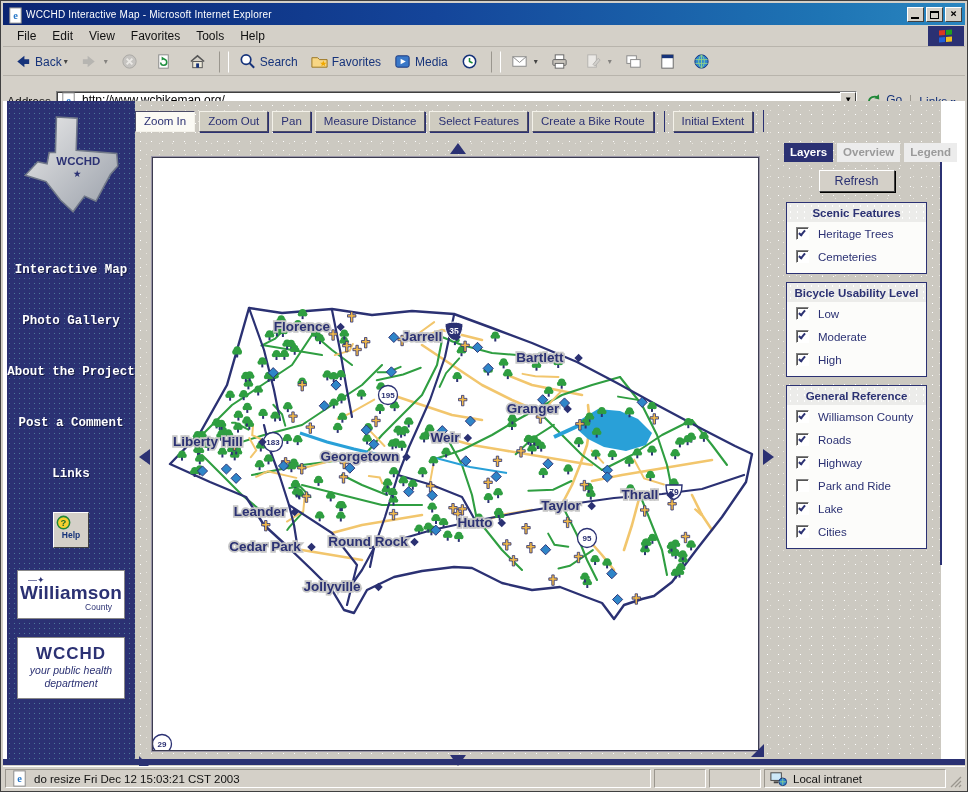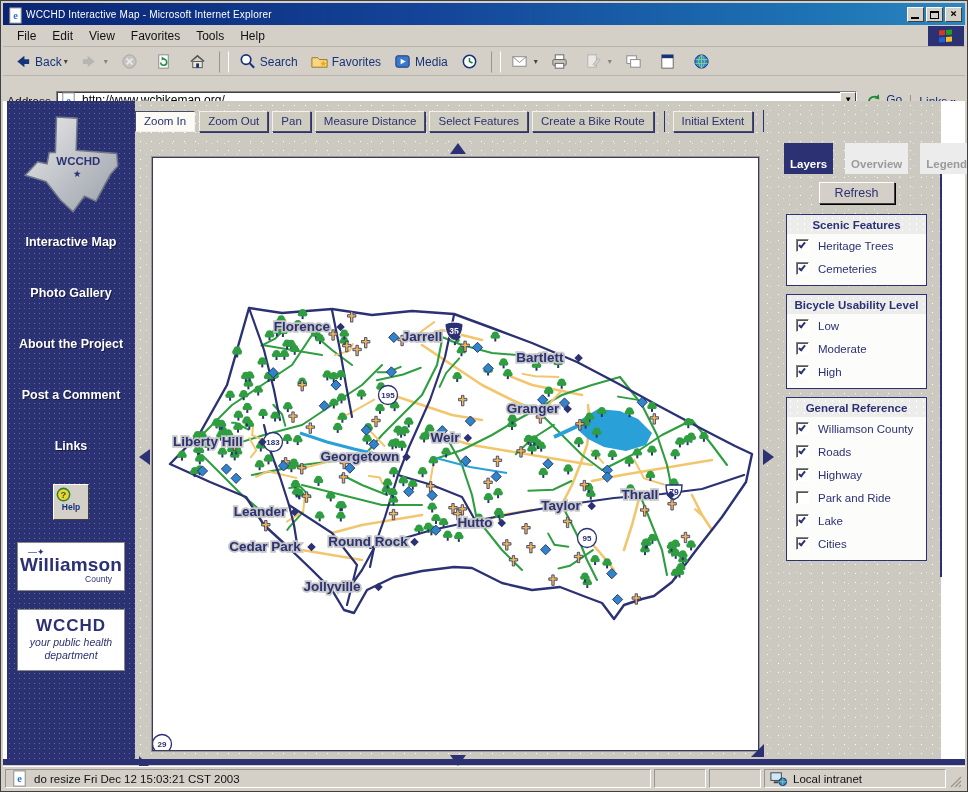--- a/index.html
+++ b/index.html
@@ -87,21 +87,21 @@
   
   .content { position: absolute; left: 2px; top: 100px; right: 2px; height: 658px; background: #fff; }
   
   .sidebar {
     position: absolute; left: 4px; top: 0; width: 128px; height: 100%;
     background-color: #2b3173;
     background-image: radial-gradient(rgba(110,190,190,.5) 0.7px, transparent 1px);
     background-size: 5px 5px; text-align: center; color: #fff;
   }
   .side-logo { margin: 14px auto 0; width: 104px; height: 104px; }
-  .side-nav { margin-top: 16px; }
+  .side-nav { margin-top: 44px; font-family: Liberation Mono, monospace; }
   .side-link { font-size: 12.5px; font-weight: bold; color: #fff; margin-bottom: 37px; cursor: pointer;
     text-shadow: 1px 1px 0 #161a40; }
   .helpbtn { width: 36px; height: 36px; margin: -6px auto 0; background: #d4d0c8; cursor: pointer;
     border: 1px solid; border-color: #fff #404040 #404040 #fff; padding-top: 1px; }
   .helpbtn svg { width: 20px; height: 18px; }
   .helpbtn .hlbl { font-size: 8.5px; color: #16337a; font-weight: bold; margin-top: -3px; }
   .banner { width: 108px; margin: 0 auto; background: #fff; border: 1px solid #888; color: #2b3173; }
   .banner1 { margin-top: 22px; padding: 7px 2px 6px; }
   .banner1 .swoosh { font-size: 9px; color: #2b3173; text-align: left; margin-left: 8px; line-height: 4px; }
   .banner1 .wword { font-size: 19px; font-weight: bold; letter-spacing: .2px; }
@@ -135,21 +135,21 @@
   .arrow { position: absolute; width: 0; height: 0; cursor: pointer; }
   .ar-up    { left: 315px; top: 42px;  border-left: 8px solid transparent; border-right: 8px solid transparent; border-bottom: 11px solid #2b3173; }
   .ar-down  { left: 315px; top: 654px; border-left: 8px solid transparent; border-right: 8px solid transparent; border-top: 11px solid #2b3173; }
   .ar-left  { left: 4px;  top: 348px; border-top: 8px solid transparent; border-bottom: 8px solid transparent; border-right: 11px solid #2b3173; }
   .ar-right { left: 628px; top: 348px; border-top: 8px solid transparent; border-bottom: 8px solid transparent; border-left: 11px solid #2b3173; }
   .ar-bl { left: 4px; top: 655px; border-top: 13px solid transparent; border-left: 13px solid #2b3173; }
   .ar-br { left: 616px; top: 643px; border-top: 13px solid transparent; border-right: 13px solid #2b3173; }
   
   .panel { position: absolute; left: 649px; top: 42px; width: 158px; }
   .ptabs { display: flex; }
-  .ptab { font-size: 11.5px; font-weight: bold; padding: 15px 6px 4px; margin-right: 12px;
+  .ptab { font-size: 11.5px; font-weight: bold; padding: 3px 6px 4px; margin-right: 4px;
     background: #ececec; color: #9a9a9a; cursor: pointer; }
   .ptab.active { background: #2b3173; color: #fff; }
   .pbody { border-right: 2px solid #2b3173; padding: 6px 11px 8px 0; min-height: 400px; }
   .refreshbtn { display: block; margin: 2px auto 10px; width: 76px; height: 22px;
     background: #d4d0c8; color: #2b3173; font-size: 12.5px;
     border: 1px solid; border-color: #fff #404040 #404040 #fff;
     box-shadow: 1px 1px 0 #000; cursor: pointer; font-family: "Liberation Sans", sans-serif; }
   .lgroup { border: 1px solid #2b3173; background: #fcfcfa; margin: 0 2px 8px 2px; padding-bottom: 5px; }
   .lgtitle { font-size: 11.5px; font-weight: bold; color: #2b3173; text-align: center; padding: 4px 0 3px;
     background-image: radial-gradient(#ffffff 0.7px, transparent 1px); background-size: 7px 6px; background-color: #ececea; }

